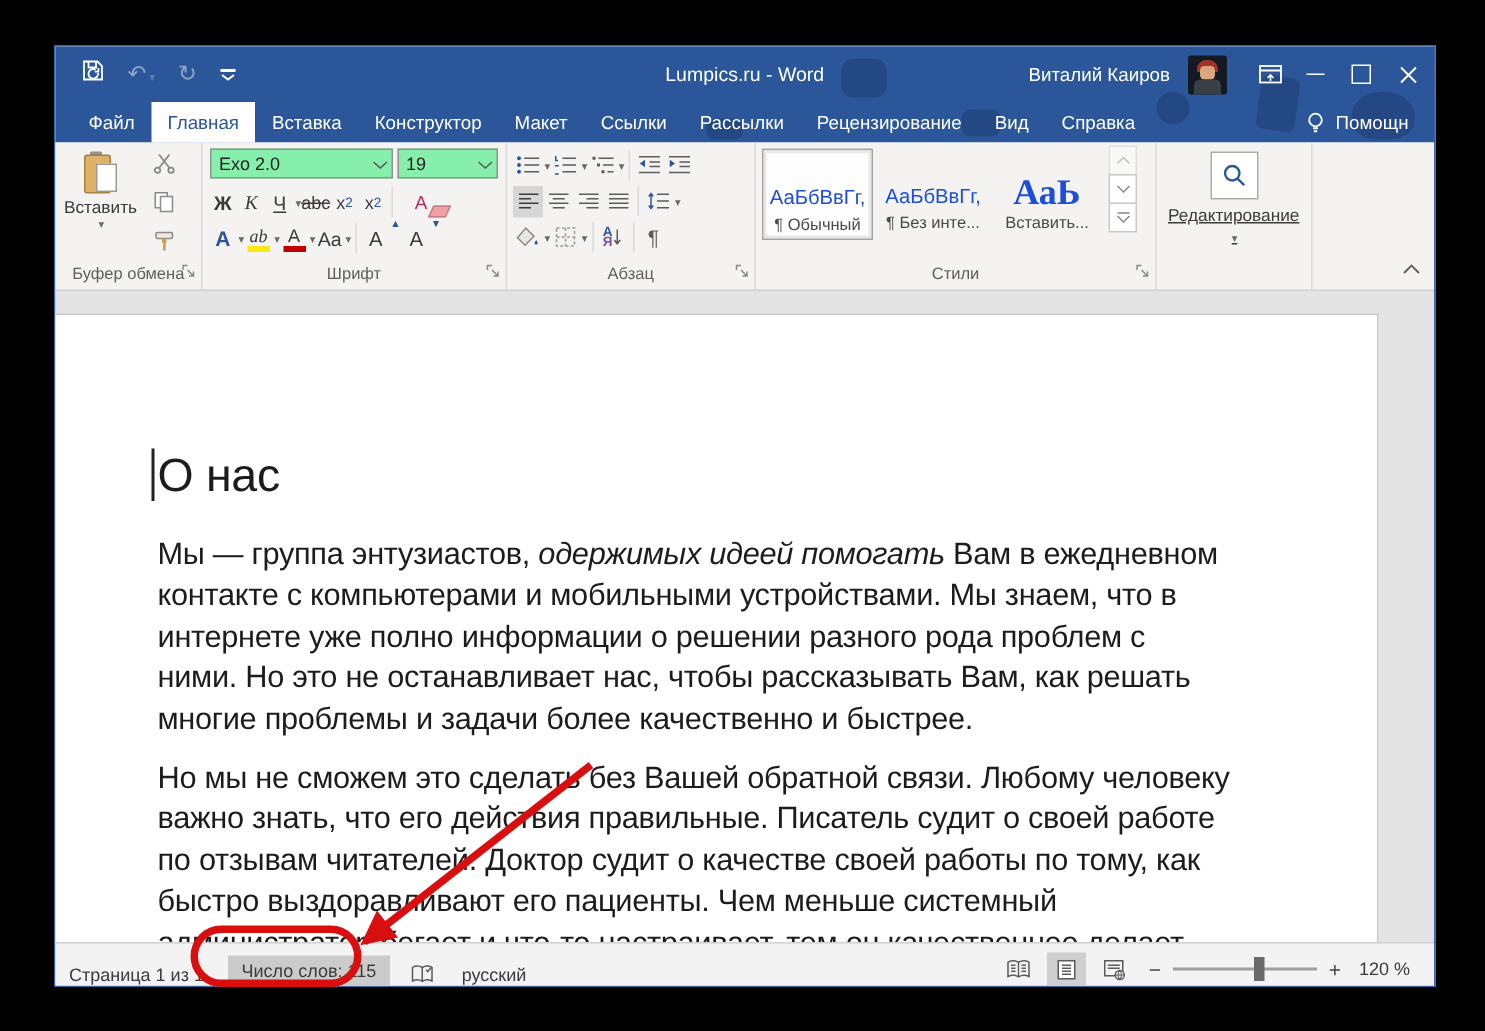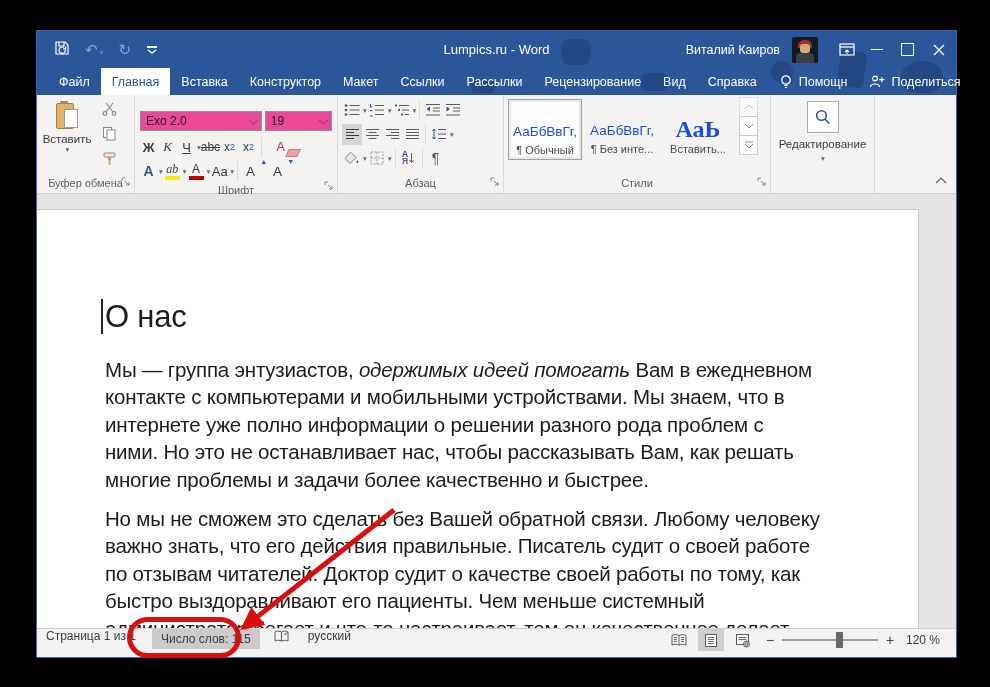--- a/index.html
+++ b/index.html
@@ -52,22 +52,22 @@
   .paste-btn{width:52px;display:flex;flex-direction:column;align-items:center;padding-top:4px;}
   .clip-icon{position:relative;width:22px;height:28px;margin-bottom:3px;}
   .clip-icon .board{position:absolute;left:0;top:1px;width:16px;height:24px;background:#e0b168;border:1px solid #a5813f;border-radius:2px;}
   .clip-icon .metal{position:absolute;left:4px;top:-1px;width:8px;height:4px;background:#8f8f8f;border-radius:1px;}
   .clip-icon .sheet{position:absolute;right:0;top:7px;width:12px;height:17px;background:#fff;border:1px solid #9a9a9a;}
   .paste-label{font-size:11.5px;}
   .mini-col{display:flex;flex-direction:column;gap:6px;padding:4px 0 0 9px;}
   
   .g-font{width:202px;}
   .combo-row{display:flex;gap:3px;margin:1px 1px 4px 1px;}
-  .combo{border:1px solid #919191;background:#ec4899;height:18px;display:flex;align-items:center;
-         font-size:12px;padding:0 2px 0 5px;color:#1f1f1f;margin-top:12px;}
+  .combo{border:1px solid #919191;background:#86efac;height:18px;display:flex;align-items:center;
+         font-size:12px;padding:0 2px 0 5px;color:#1f1f1f;}
   .combo .chev{margin-left:auto;}
   .btn-row{display:flex;align-items:center;height:24px;}
   .b{font-weight:bold;}
   .i{font-style:italic;font-family:"Liberation Serif",serif;}
   .u{text-decoration:underline;}
   .strike{text-decoration:line-through;font-size:12px;}
   .subsup{font-size:12px;}
   .subsup sub,.subsup sup{color:#2b579a;font-size:9px;}
   .eraser-ic{position:relative;font-size:12.5px;color:#b03060;}
   .eraser-ic::after{content:"";position:absolute;right:-9px;bottom:1px;width:10px;height:6px;background:#f2a0a8;border:1px solid #c97b84;transform:skewX(-25deg);}
@@ -89,39 +89,39 @@
   .cards{display:flex;gap:4px;padding-top:1px;}
   .card{width:72px;height:56px;display:flex;flex-direction:column;align-items:center;justify-content:flex-end;
         padding-bottom:3px;background:transparent;}
   .card.selected{border:1px solid #a3a3a3;box-shadow:0 0 0 2px #e7e7e7 inset;background:#fdfdfd;}
   .card-sample{font-size:13.5px;color:#1d4ed8;margin-bottom:5px;}
   .card-sample.serif{font-family:"Liberation Serif",serif;font-size:24px;font-weight:bold;margin-bottom:0;}
   .card-name{font-size:11px;color:#4b4a48;white-space:nowrap;}
   .style-arrows{display:flex;flex-direction:column;margin-left:5px;}
   .sarrow{width:17px;height:18px;border:1px solid #c8c8c8;background:#fff;display:flex;align-items:center;justify-content:center;margin-top:-1px;}
   
-  .g-edit{width:103px;}
+  .g-edit{width:103px;text-decoration:underline;}
   .g-edit .g-body{display:flex;flex-direction:column;align-items:center;}
   .search-box{width:30px;height:30px;border:1px solid #ababab;background:#fff;display:flex;align-items:center;justify-content:center;margin-top:3px;}
   .edit-label{font-size:11.5px;margin-top:5px;}
   .ribbon-filler{flex:1;position:relative;}
   .collapse{position:absolute;right:9px;bottom:5px;}
   
   .docarea{flex:1;position:relative;background:#e4e4e4;overflow:hidden;}
   .page{position:absolute;left:0;top:15px;width:881px;bottom:0;background:#fff;
         border-top:1px solid #c6c6c6;border-right:1px solid #c6c6c6;}
   .doc-text{position:absolute;left:68px;top:88px;width:775px;color:#1c1c1c;letter-spacing:-.2px;}
   .doc-h1{font-size:31px;line-height:38px;margin:0 0 20px 0;font-weight:normal;position:relative;}
   .doc-h1 .cursor{position:absolute;left:-4px;top:1px;width:1.5px;height:35px;background:#222;}
   .dpara{font-size:20.5px;line-height:27.4px;margin:0 0 12px 0;}
   .dline{white-space:nowrap;}
   .dline .it{font-style:italic;}
   
   .statusbar{height:28px;border-top:1px solid #cfcfcf;background:#f3f3f3;display:flex;
-             align-items:flex-start;font-size:12px;color:#3b3b3b;flex:0 0 auto;}
+             align-items:flex-end;font-size:12px;color:#3b3b3b;flex:0 0 auto;}
   .sb-page{margin-left:9px;white-space:nowrap;}
   .sb-chip{margin-left:16px;background:#cbcbcb;padding:3px 9px;white-space:nowrap;}
   .sb-book{margin-left:13px;display:flex;align-items:center;}
   .sb-lang{margin-left:18px;}
   .sb-right{margin-left:auto;display:flex;align-items:center;}
   .viewbtn{width:26px;height:22px;display:flex;align-items:center;justify-content:center;margin-right:6px;}
   .viewbtn.active{background:#cfcfcf;}
   .zoom-minus,.zoom-plus{font-size:14px;color:#444;width:16px;text-align:center;}
   .zoom-track{width:96px;height:2px;background:#9f9f9f;position:relative;margin:0 4px;}
   .zoom-thumb{position:absolute;left:54px;top:-7px;width:7px;height:16px;background:#6a6a6a;}
@@ -205,30 +205,20 @@
       <span class="tab">Справка</span>
       <span class="tab-right">
         <span class="tab">
           <span class="ticon">
             <svg width="14" height="16" viewBox="0 0 14 16">
                 <circle cx="7" cy="6" r="4.2" fill="none" stroke="#fff" stroke-width="1.2"></circle>
                 <path d="M5.4 11.5h3.2M5.9 13.5h2.2" stroke="#fff" stroke-width="1.2"></path>
               </svg>
           </span>
           <span>Помощн</span>
-        </span>
-        <span class="tab">
-          <span class="ticon">
-            <svg width="16" height="15" viewBox="0 0 16 15">
-                <circle cx="6" cy="4.5" r="2.4" fill="none" stroke="#fff" stroke-width="1.2"></circle>
-                <path d="M1.5 13c0-4 9-4 9 0" fill="none" stroke="#fff" stroke-width="1.2"></path>
-                <path d="M12.8 3.2v5M10.3 5.7h5" stroke="#fff" stroke-width="1.2"></path>
-              </svg>
-          </span>
-          <span>Поделиться</span>
         </span>
       </span>
     </div>
   </div>
 
   <div class="ribbon">
 
     <div class="group g-clip">
       <div class="g-body">
         <div class="paste-btn">

